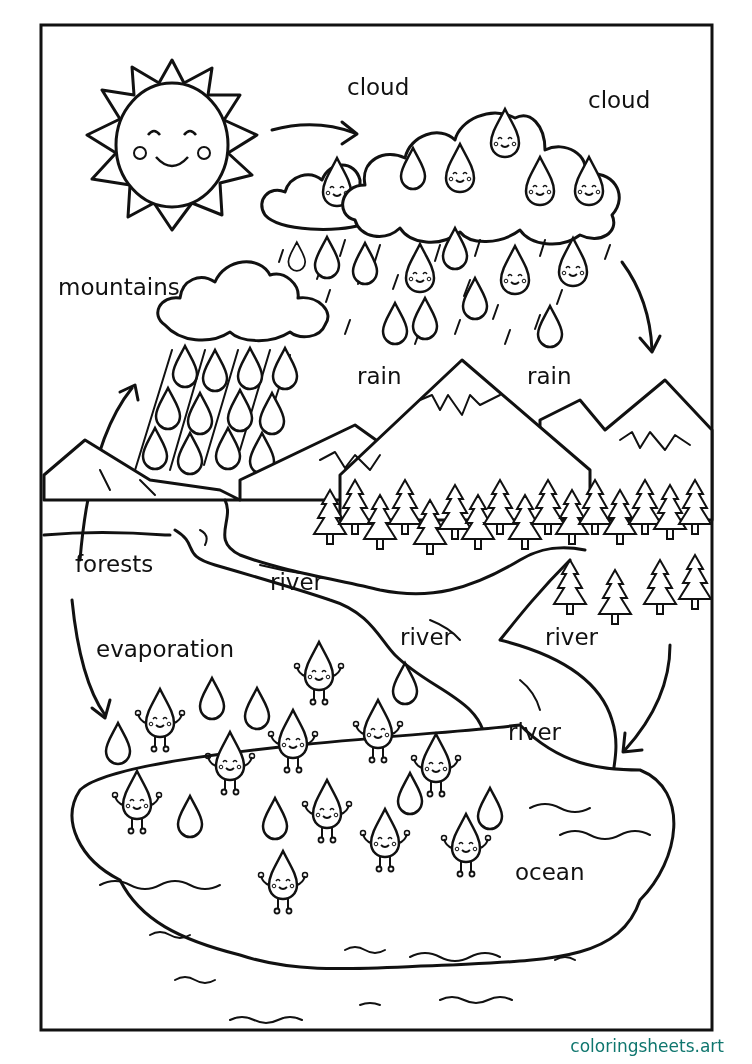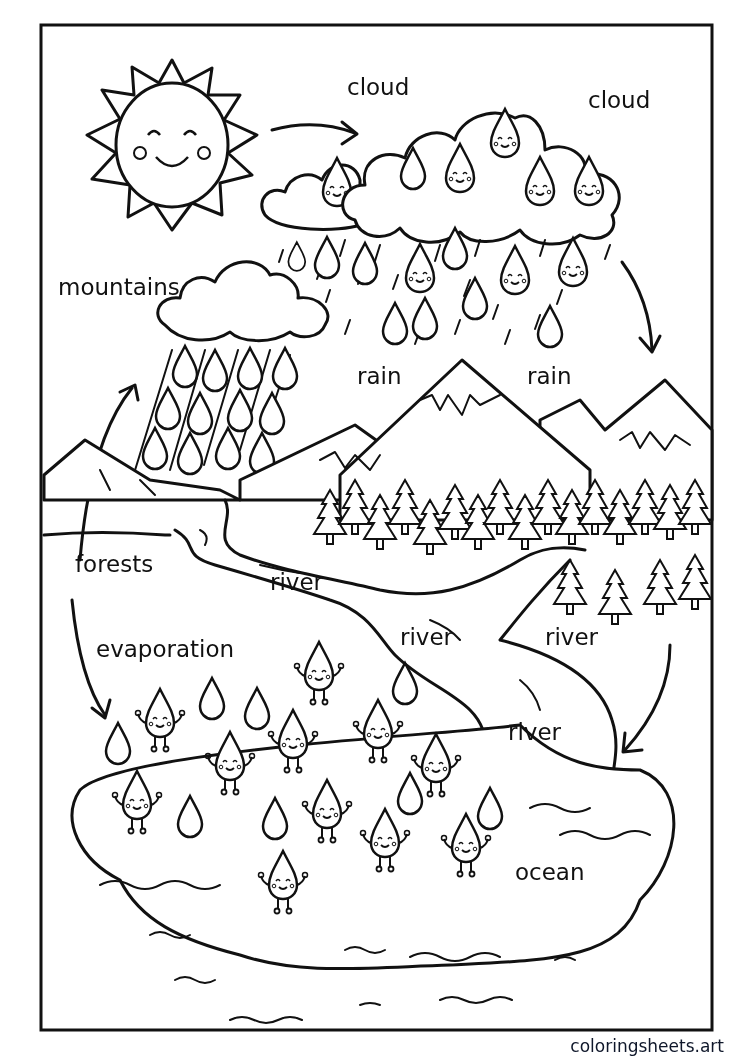--- a/index.html
+++ b/index.html
@@ -2,21 +2,21 @@
 <html><head>
 <meta charset="utf-8">
 <style>
   html,body{margin:0;padding:0;background:#fff;}
   body{width:752px;height:1064px;position:relative;overflow:hidden;font-family:"DejaVu Sans",sans-serif;}
   svg{position:absolute;left:0;top:0;}
   .lbl{font-family:"DejaVu Sans",sans-serif;font-size:23px;fill:#111;}
   .ink{fill:none;stroke:#111;stroke-width:3;stroke-linecap:round;stroke-linejoin:round;}
   .thin{fill:none;stroke:#111;stroke-width:2;stroke-linecap:round;stroke-linejoin:round;}
   .wfill{fill:#fff;stroke:#111;stroke-width:3;stroke-linejoin:round;}
-  .footer{position:absolute;right:28px;top:1036px;font-size:17px;color:#0f172a;font-family:"DejaVu Sans",sans-serif;}
+  .footer{position:absolute;right:28px;top:1036px;font-size:17px;color:#0f766e;font-family:"DejaVu Sans",sans-serif;}
 </style>
 </head>
 <body>
 
 <svg width="752" height="1064" viewBox="0 0 752 1064">
   <defs>
     <g id="drop">
       <path d="M0,-22 C6,-10 12,-2 12,6 C12,14 6,19 0,19 C-6,19 -12,14 -12,6 C-12,-2 -6,-10 0,-22 Z" fill="#fff" stroke="#111" stroke-width="2.5"></path>
     </g>
     <g id="facedrop">

